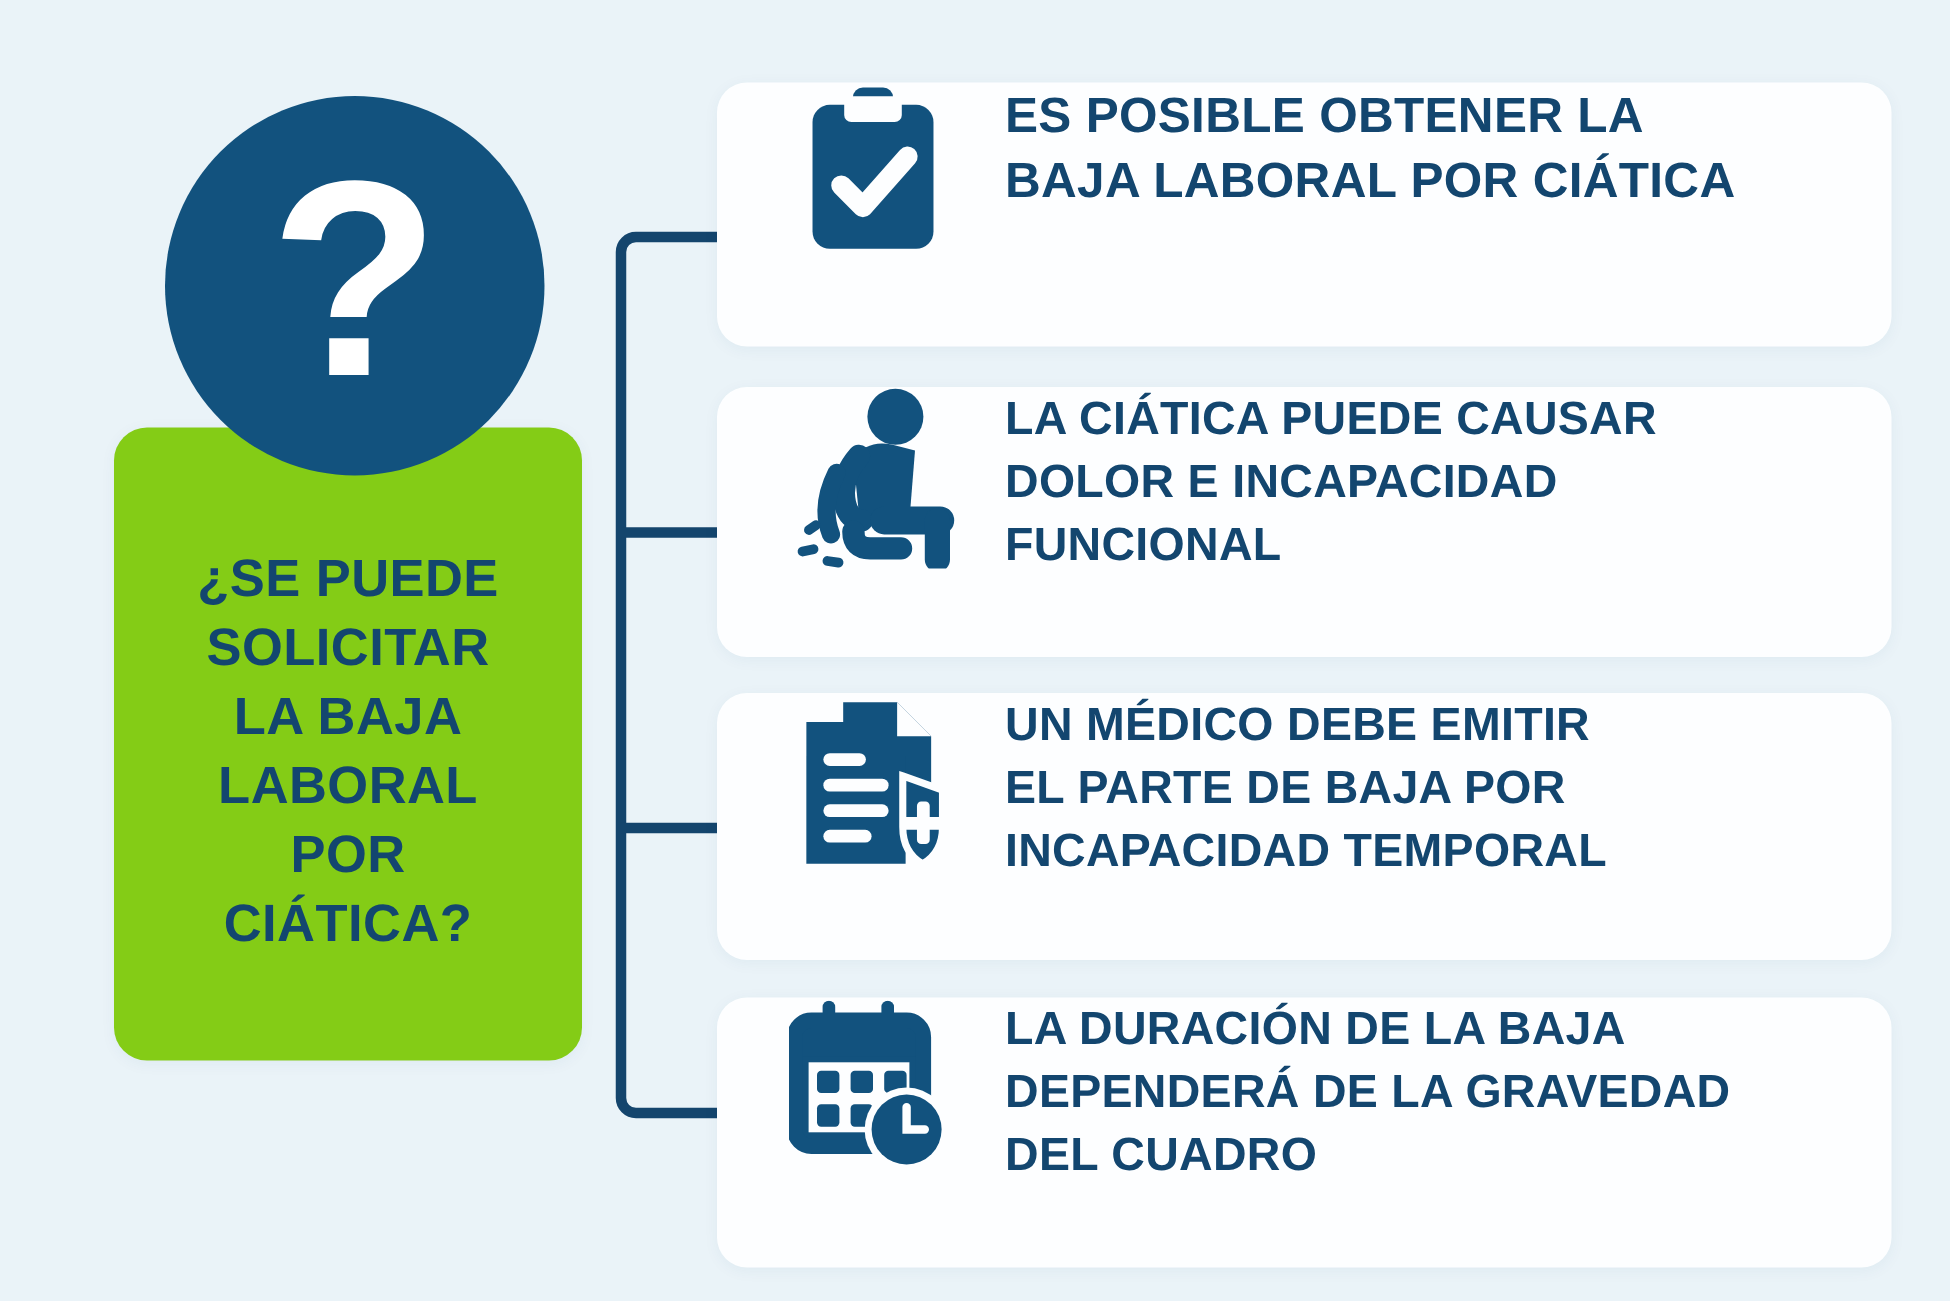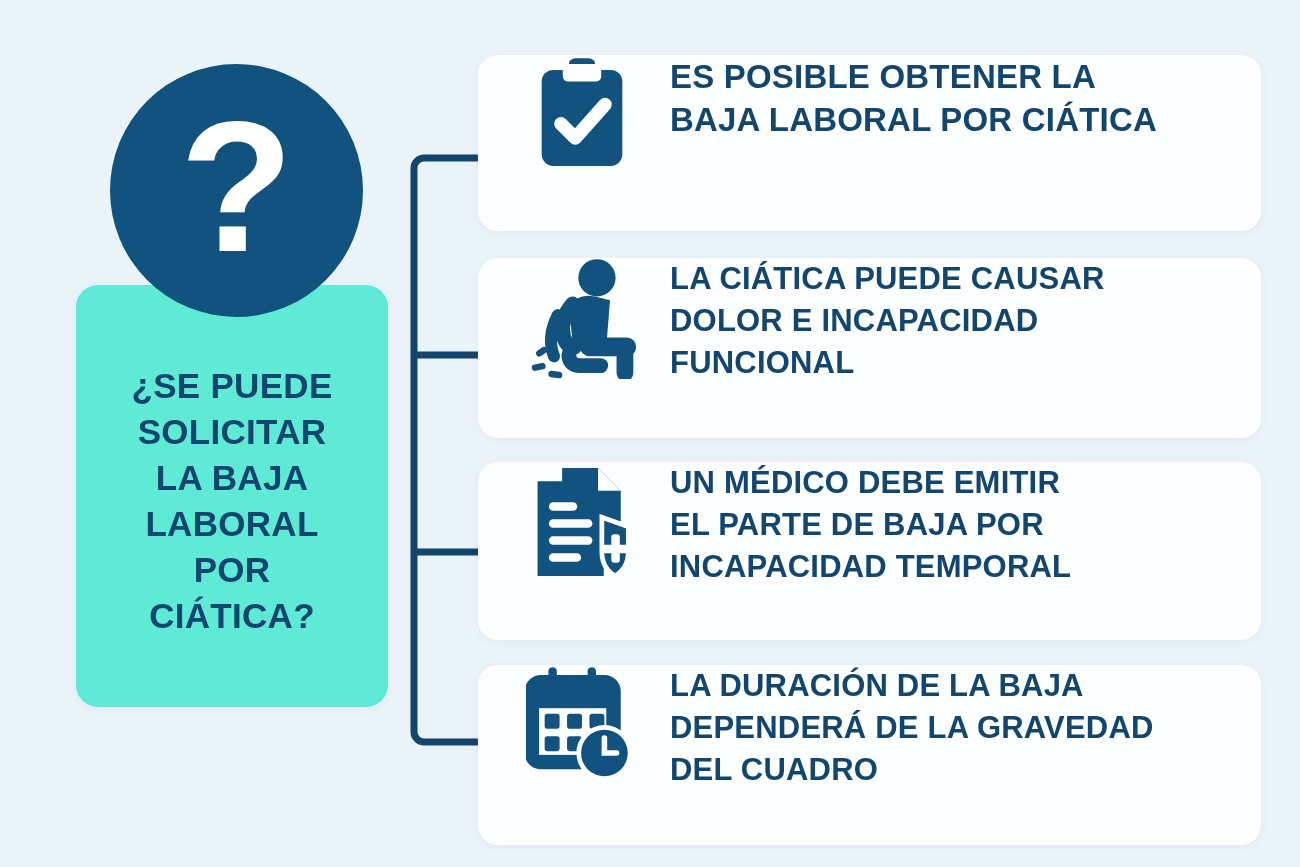--- a/index.html
+++ b/index.html
@@ -21,21 +21,21 @@
     background: #eaf3f8;
   }
 
   
   .q-card {
     position: absolute;
     left: 76px;
     top: 285px;
     width: 312px;
     height: 422px;
-    background: #5eead4;
+    background: #84cc16;
     border-radius: 22px;
     box-shadow: 0 2px 10px rgba(20,70,110,0.05);
   }
   .q-card-text {
     position: absolute;
     left: 0;
     top: 78px;
     width: 312px;
     text-align: center;
     color: #13466f;

